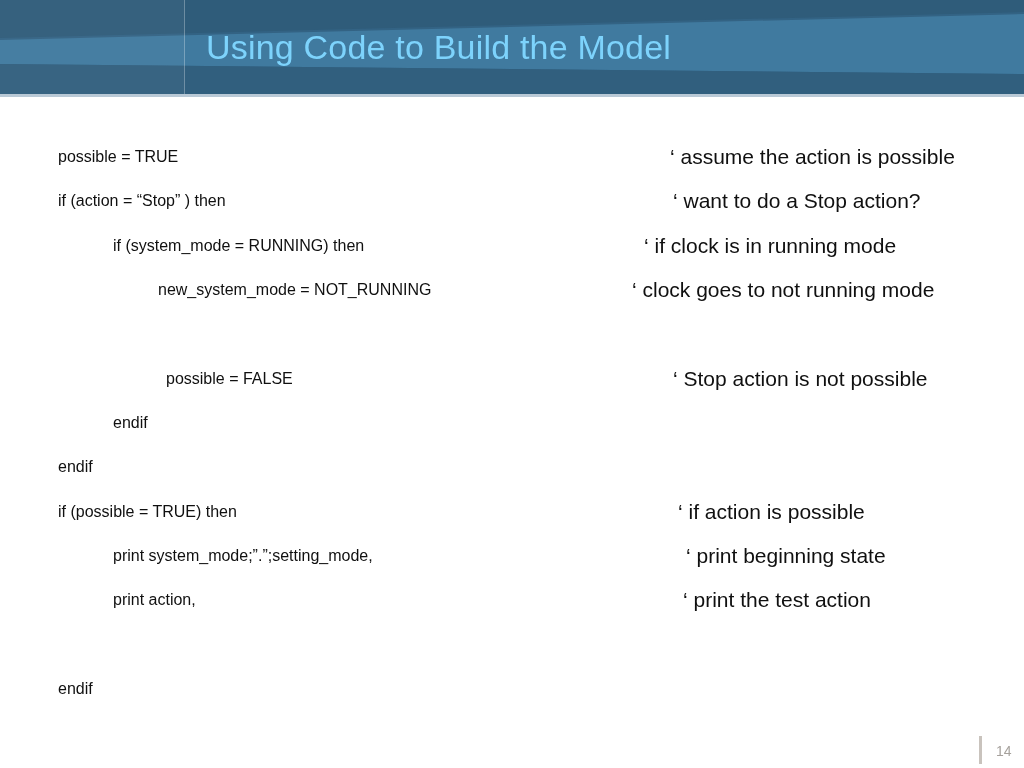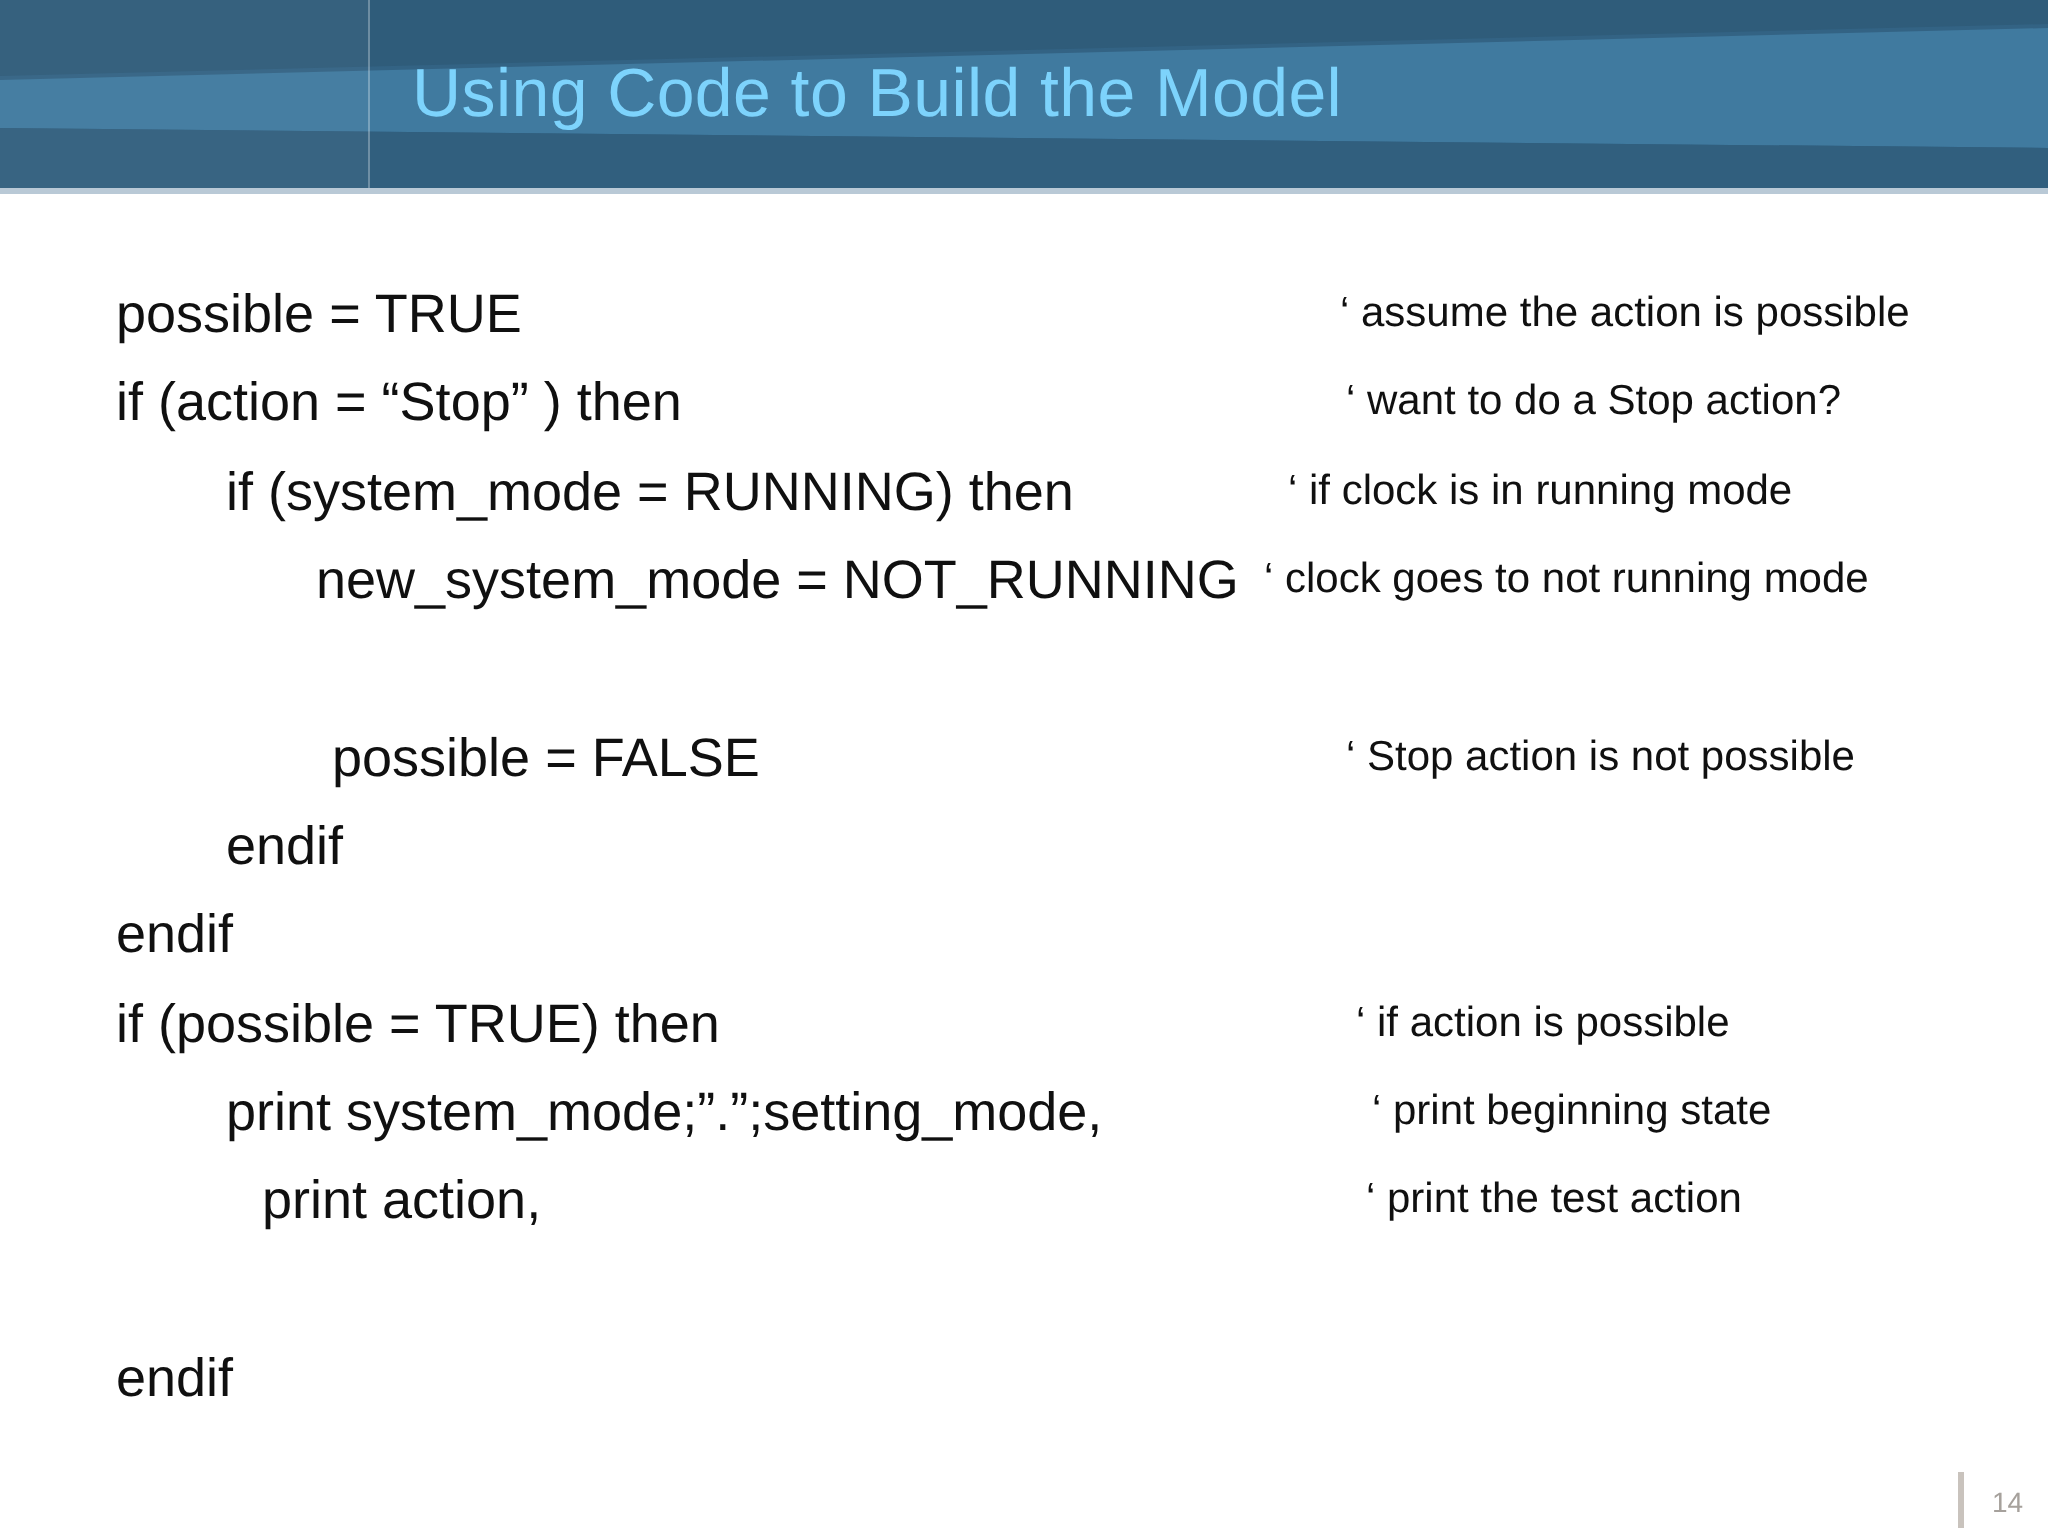--- a/index.html
+++ b/index.html
@@ -93,21 +93,21 @@
   }
   .code-row {
     position: absolute;
     left: 0;
     width: 1024px;
     height: 44.5px;
   }
   .code-text {
     position: absolute;
     top: 0;
-    font-size: 27px;
+    font-size: 16px;
     line-height: 30px;
     color: #101010;
     white-space: pre;
   }
   .comment-text {
     position: absolute;
     top: 0;
     font-size: 21px;
     line-height: 30px;
     color: #101010;
@@ -177,21 +177,21 @@
       </div>
       <div class="code-row" style="top: 403px;">
         <span class="code-text" style="left: 58px;">if (possible = TRUE) then</span>
         <span class="comment-text" style="left: 678px;">‘ if action is possible</span>
       </div>
       <div class="code-row" style="top: 447px;">
         <span class="code-text" style="left: 113px;">print system_mode;”.”;setting_mode,</span>
         <span class="comment-text" style="left: 686px;">‘ print beginning state</span>
       </div>
       <div class="code-row" style="top: 491px;">
-        <span class="code-text" style="left: 131px;">print action,</span>
+        <span class="code-text" style="left: 113px;">print action,</span>
         <span class="comment-text" style="left: 683px;">‘ print the test action</span>
       </div>
       <div class="code-row" style="top: 580px;">
         <span class="code-text" style="left: 58px;">endif</span>
       </div>
     </div>
 
   <div id="footer-divider"></div>
   <div id="page-number">14</div>
 

